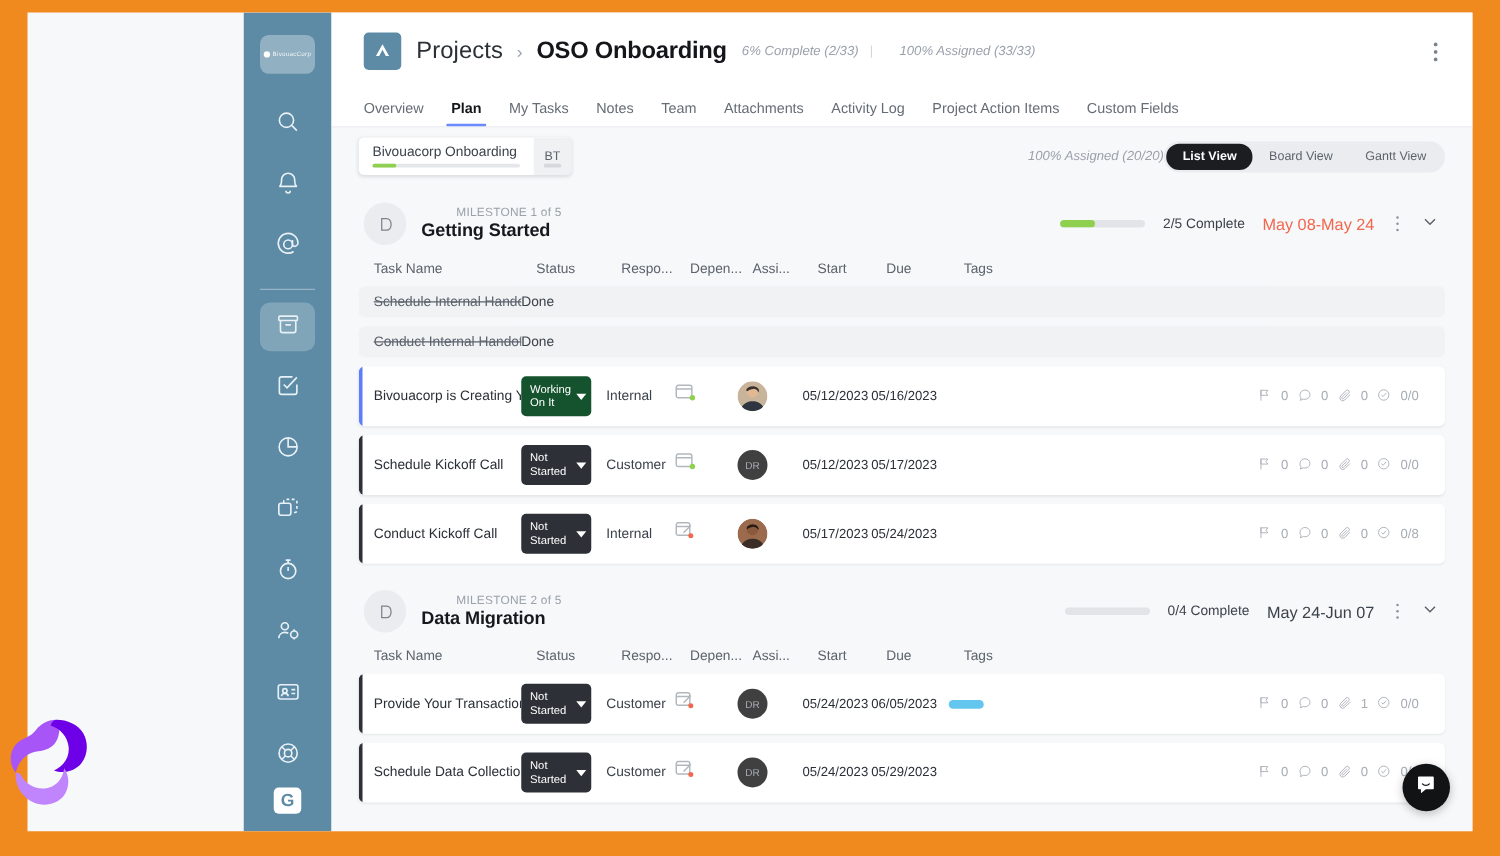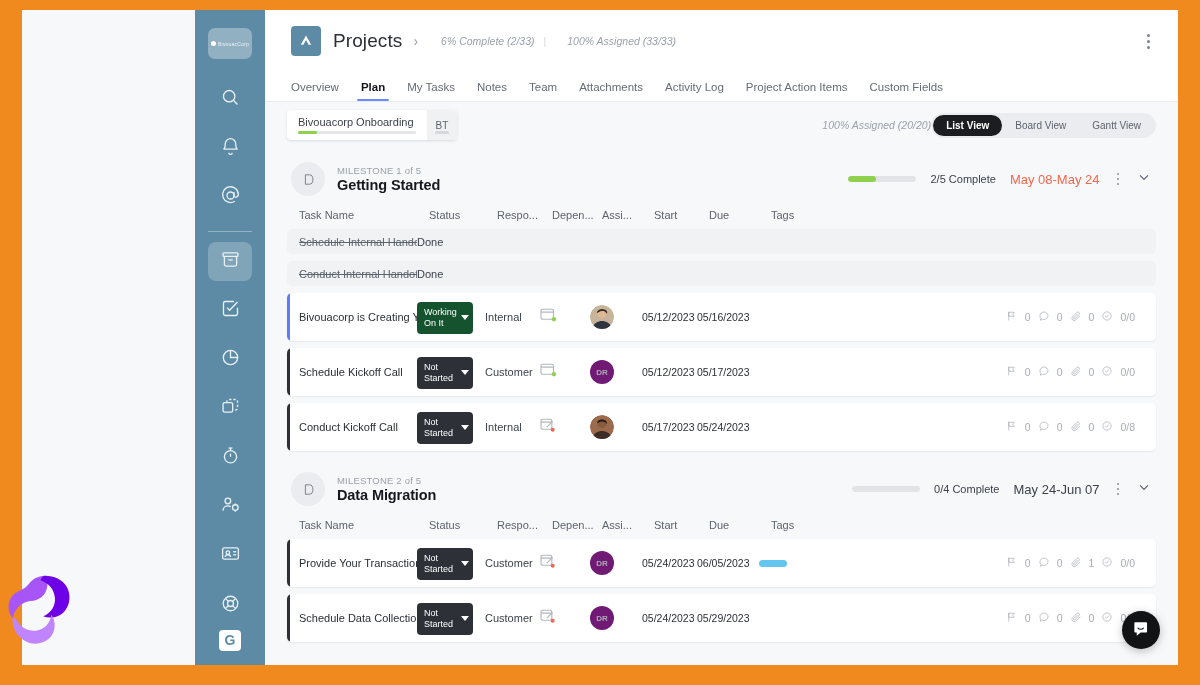--- a/index.html
+++ b/index.html
@@ -136,21 +136,21 @@
 
   
   .ms {
     display: flex; align-items: center; padding: 14px 4px 10px 4px;
   }
   .ms-badge {
     width: 34px; height: 34px; border-radius: 50%; background: #ebecef;
     display: flex; align-items: center; justify-content: center; margin-right: 12px;
   }
   .ms-badge svg { width: 15px; height: 15px; stroke: #7b828c; fill: none; stroke-width: 1.6; }
-  .ms-label { font-size: 9.5px; color: #9aa1ab; letter-spacing: .2px; }
+  .ms-label { font-size: 9.5px; color: #9aa1ab; letter-spacing: .2px; margin-left: 28px; }
   .ms-title { font-size: 14.5px; font-weight: bold; color: #15181d; margin-top: 1px; letter-spacing: -.1px; }
   .ms-right { margin-left: auto; display: flex; align-items: center; gap: 14px; }
   .ms-prog { width: 68px; height: 6px; border-radius: 3px; background: #e2e4e8; overflow: hidden; }
   .ms-prog i { display: block; height: 100%; background: #8fd14f; border-radius: 3px; }
   .ms-count { font-size: 11px; color: #3c424b; }
   .ms-dates { font-size: 13px; color: #f2674e; }
   .ms-kebab { display: flex; flex-direction: column; gap: 2.5px; cursor: pointer; padding: 3px; }
   .ms-kebab i { width: 2.5px; height: 2.5px; border-radius: 50%; background: #8b9099; }
   .chev { cursor: pointer; }
   .chev svg { width: 16px; height: 16px; stroke: #5c636d; fill: none; stroke-width: 1.8; }
@@ -187,21 +187,21 @@
     display: inline-flex; align-items: center; width: 56px; height: 32px;
     border-radius: 4px; padding: 0 4px 0 7px; color: #fff; cursor: pointer;
   }
   .pill .txt { font-size: 9px; line-height: 11px; flex: 1; }
   .pill .car { width: 0; height: 0; border-left: 4.5px solid transparent; border-right: 4.5px solid transparent; border-top: 5px solid #fff; margin-left: 2px; }
   .pill.blue { background: #14532d; }
   .pill.dark { background: #2d3137; }
 
   .avatar { width: 24px; height: 24px; border-radius: 50%; display: block; }
   .avatar.initials {
-    background: #701a75; color: #a7acb4; font-size: 8px; font-weight: bold;
+    background: #404040; color: #a7acb4; font-size: 8px; font-weight: normal;
     display: flex; align-items: center; justify-content: center;
   }
   .tagpill { width: 28px; height: 7px; border-radius: 4px; background: #63c6ef; display: block; }
 
   .icons { display: flex; align-items: center; gap: 2px; color: #a7acb4; font-size: 10.5px; }
   .icons svg { width: 12px; height: 12px; stroke: #a7acb4; fill: none; stroke-width: 1.4; }
   .icons span { margin-right: 5px; }
 
   .addrow { display: flex; align-items: center; gap: 26px; padding: 9px 4px 4px 14px; }
   .addrow .lk { display: flex; align-items: center; gap: 7px; font-size: 11.5px; color: #8b9099; cursor: pointer; }
@@ -342,20 +342,21 @@
     <div class="main">
 
       <div class="topbar">
         <div class="app-mark">
           <svg viewBox="0 0 24 24">
               <path d="M12 4.5 L19 17 L15.5 17 L12 10.5 L8.5 17 L5 17 Z" fill="#ffffff"></path>
             </svg>
         </div>
         <span class="crumb-root">Projects</span>
         <span class="crumb-sep">›</span>
+        <span class="crumb-current">OSO Onboarding</span>
         <span class="meta">6% Complete (2/33)</span>
         <span class="meta meta-div">|</span>
         <span class="meta">100% Assigned (33/33)</span>
         <span class="kebab">
             <i></i>
             <i></i>
             <i></i>
           </span>
       </div>
 

